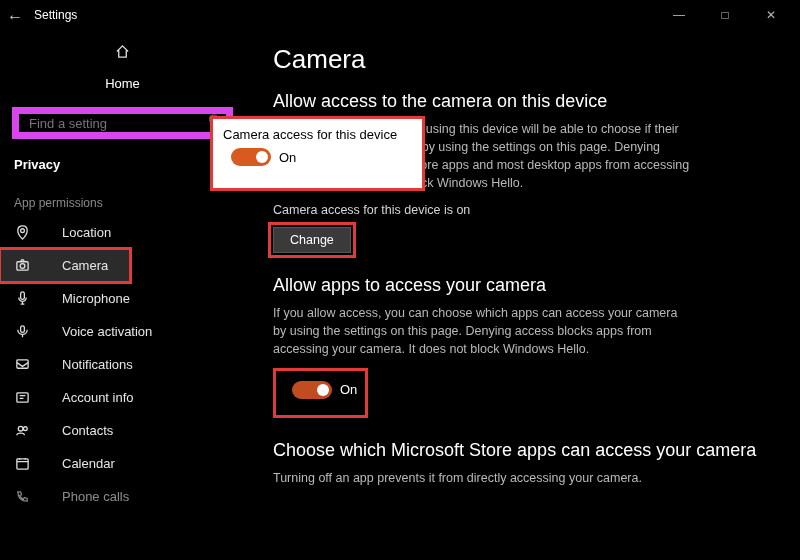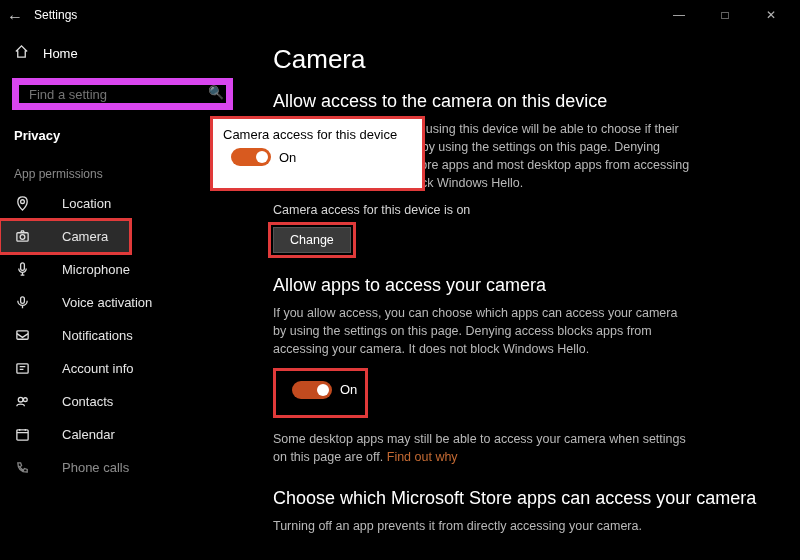--- a/index.html
+++ b/index.html
@@ -5,21 +5,21 @@
   * { margin: 0; padding: 0; box-sizing: border-box; font-family: "Segoe UI", Arial, sans-serif; }
   body { background: #000; color: #fff; width: 800px; height: 560px; overflow: hidden; position: relative; }
   .titlebar { height: 30px; display: flex; align-items: center; padding: 0 6px; }
   .titlebar .left { display: flex; align-items: center; gap: 10px; }
   .titlebar .back { width: 18px; text-align: center; opacity: .8; }
   .titlebar .title { font-size: 12px; }
   .winbtns { margin-left: auto; display: flex; }
   .winbtn { width: 46px; height: 30px; display: flex; align-items: center; justify-content: center; font-size: 12px; opacity: .7; }
   .shell { display: flex; height: 530px; }
   .sidebar { width: 245px; padding: 6px 0 0 0; }
-  .home { display: flex; align-items: center; gap: 14px; padding: 8px 14px; font-size: 13px; }
+  .home { display: flex; align-items: center; gap: 14px; padding: 8px 14px; font-size: 13px; flex-direction: column; }
   .searchwrap { margin: 8px 12px 10px 12px; }
   .search { width: 100%; height: 32px; background: #000; border: 7px solid #d946ef; color: #aaa; font-size: 13px; padding: 0 30px 0 10px; }
   .searchbox { position: relative; }
   .searchicon { position: absolute; right: 8px; top: 7px; opacity: .7; font-size: 13px; }
   .cat { padding: 8px 14px 10px 14px; font-size: 13px; font-weight: 600; }
   .group { padding: 14px 14px 6px 14px; font-size: 12px; color: #8a8a8a; }
   .navitem { display: flex; align-items: center; gap: 32px; padding: 9px 14px; font-size: 13px; color: #e6e6e6; }
   .navitem .ic { width: 16px; display: inline-flex; justify-content: center; }
   .navitem.selected { background: #2b2b2b; }
   .hl-red { outline: 3px solid #e03a3a; outline-offset: -1px; }
@@ -176,23 +176,20 @@
       <h2 class="sec">Allow apps to access your camera</h2>
       <p class="body">If you allow access, you can choose which apps can access your camera by using the settings on this page. Denying access blocks apps from accessing your camera. It does not block Windows Hello.</p>
       <span class="toggle-hl">
         <span class="toggle-row">
           <span class="toggle">
               <span class="knob"></span>
             </span>
           <span class="toggle-label">On</span>
         </span>
       </span>
-      <p class="body" style="margin-top:12px">
-        <span>Some desktop apps may still be able to access your camera when settings on this page are off. </span><a class="link" href="#">Find out why</a>
-      </p>
     </div>
 
     <div class="section">
       <h2 class="sec">Choose which Microsoft Store apps can access your camera</h2>
       <p class="body">Turning off an app prevents it from directly accessing your camera.</p>
     </div>
   </div>
 </div>
 
 <div class="popup">

